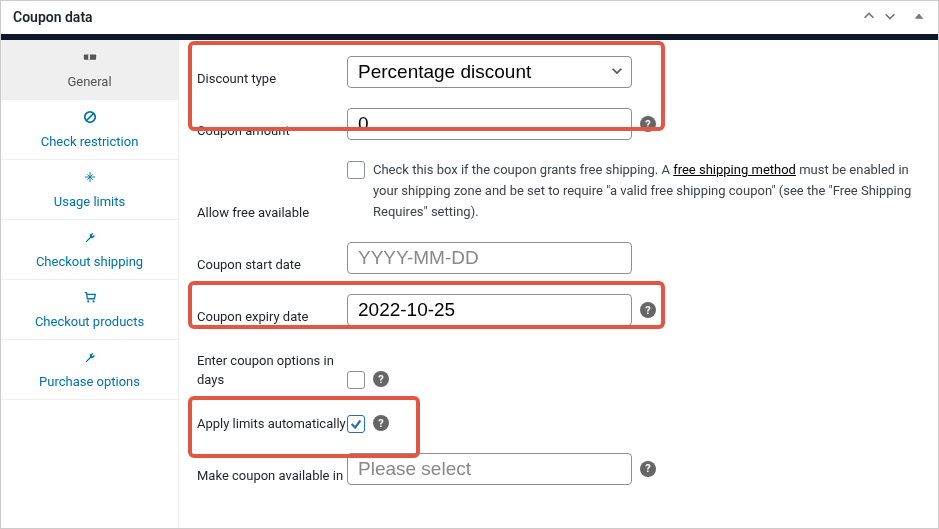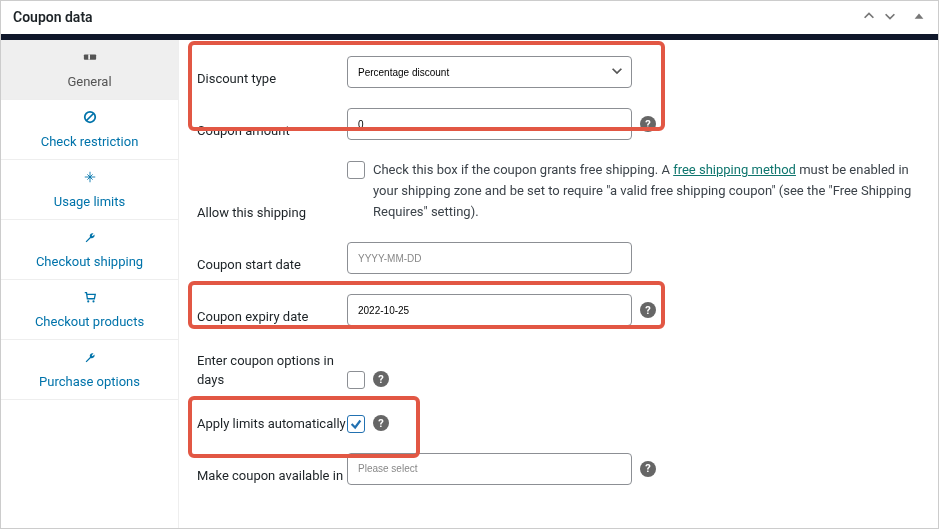--- a/index.html
+++ b/index.html
@@ -77,21 +77,21 @@
     align-items: center;
     gap: 8px;
     flex-wrap: wrap;
     flex: 1;
   }
   .form-row .control {
     border: 1px solid #8c8f94;
     border-radius: 4px;
     height: 32px;
     padding: 0 10px;
-    font-size: 10px;
+    font-size: 19px;
     background: #fff;
     width: 285px;
   }
   .select-wrap {
     position: relative;
     width: 285px;
   }
   .select-wrap .control { width: 100%; appearance: none; padding-right: 28px; }
   .select-wrap .chev {
     position: absolute;
@@ -110,21 +110,21 @@
     display: flex; align-items: flex-start; gap: 8px;
   }
   .chk {
     width: 18px; height: 18px; border: 1px solid #8c8f94; border-radius: 3px;
     flex-shrink: 0; display:inline-flex; align-items:center; justify-content:center;
     cursor: pointer; margin-top: 1px;
   }
   .chk.checked { border-color: #2271b1; }
   .chk.checked svg path { stroke: #2271b1; }
   .desc { font-size: 13px; color: #3c434a; line-height: 1.6; max-width: 540px; }
-  .desc a { color: #0f766e; text-decoration: underline; }
+  .desc a { color: #000000; text-decoration: underline; }
   .hl {
     position: absolute;
     border: 4px solid #e25744;
     border-radius: 6px;
     pointer-events: none;
     z-index: 5;
   }
   .hl1 { left: 188px; top: 41px; width: 477px; height: 90px; }
   .hl2 { left: 188px; top: 281px; width: 477px; height: 48px; }
   .hl3 { left: 188px; top: 396px; width: 232px; height: 62px; }
@@ -223,21 +223,21 @@
 
     <div class="form-row">
       <label class="fl">Coupon amount</label>
       <div class="field">
         <input class="control" value="0" style="">
         <span class="help-icon">?</span>
       </div>
     </div>
 
     <div class="form-row">
-      <label class="fl">Allow this shipping</label>
+      <label class="fl">Allow free available</label>
       <div class="field">
         <div class="checkbox-wrap">
           <span class="chk"></span>
           <span class="desc">
             <span>Check this box if the coupon grants free shipping. A </span><a href="#">free shipping method</a><span> must be enabled in your shipping zone and be set to require "a valid free shipping coupon" (see the "Free Shipping Requires" setting).</span>
           </span>
         </div>
       </div>
     </div>
 

